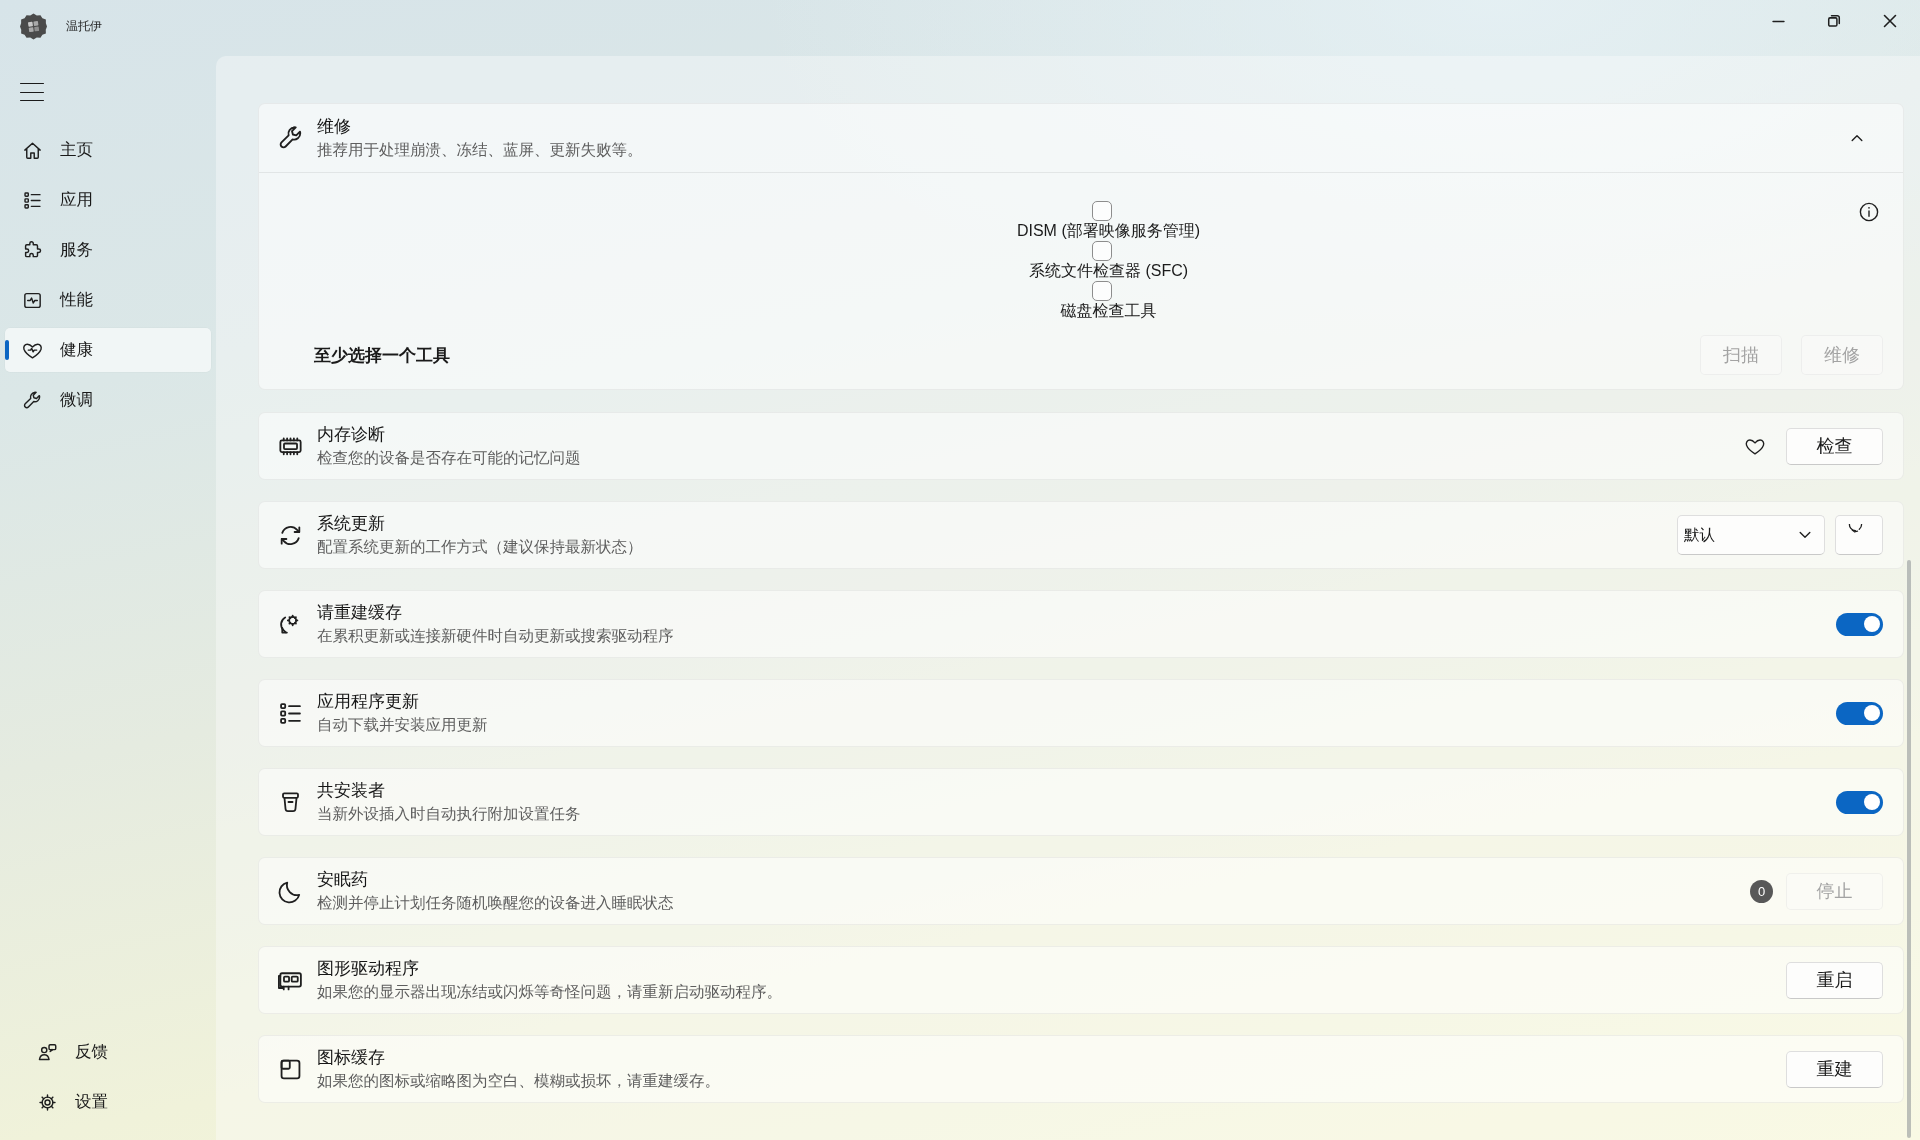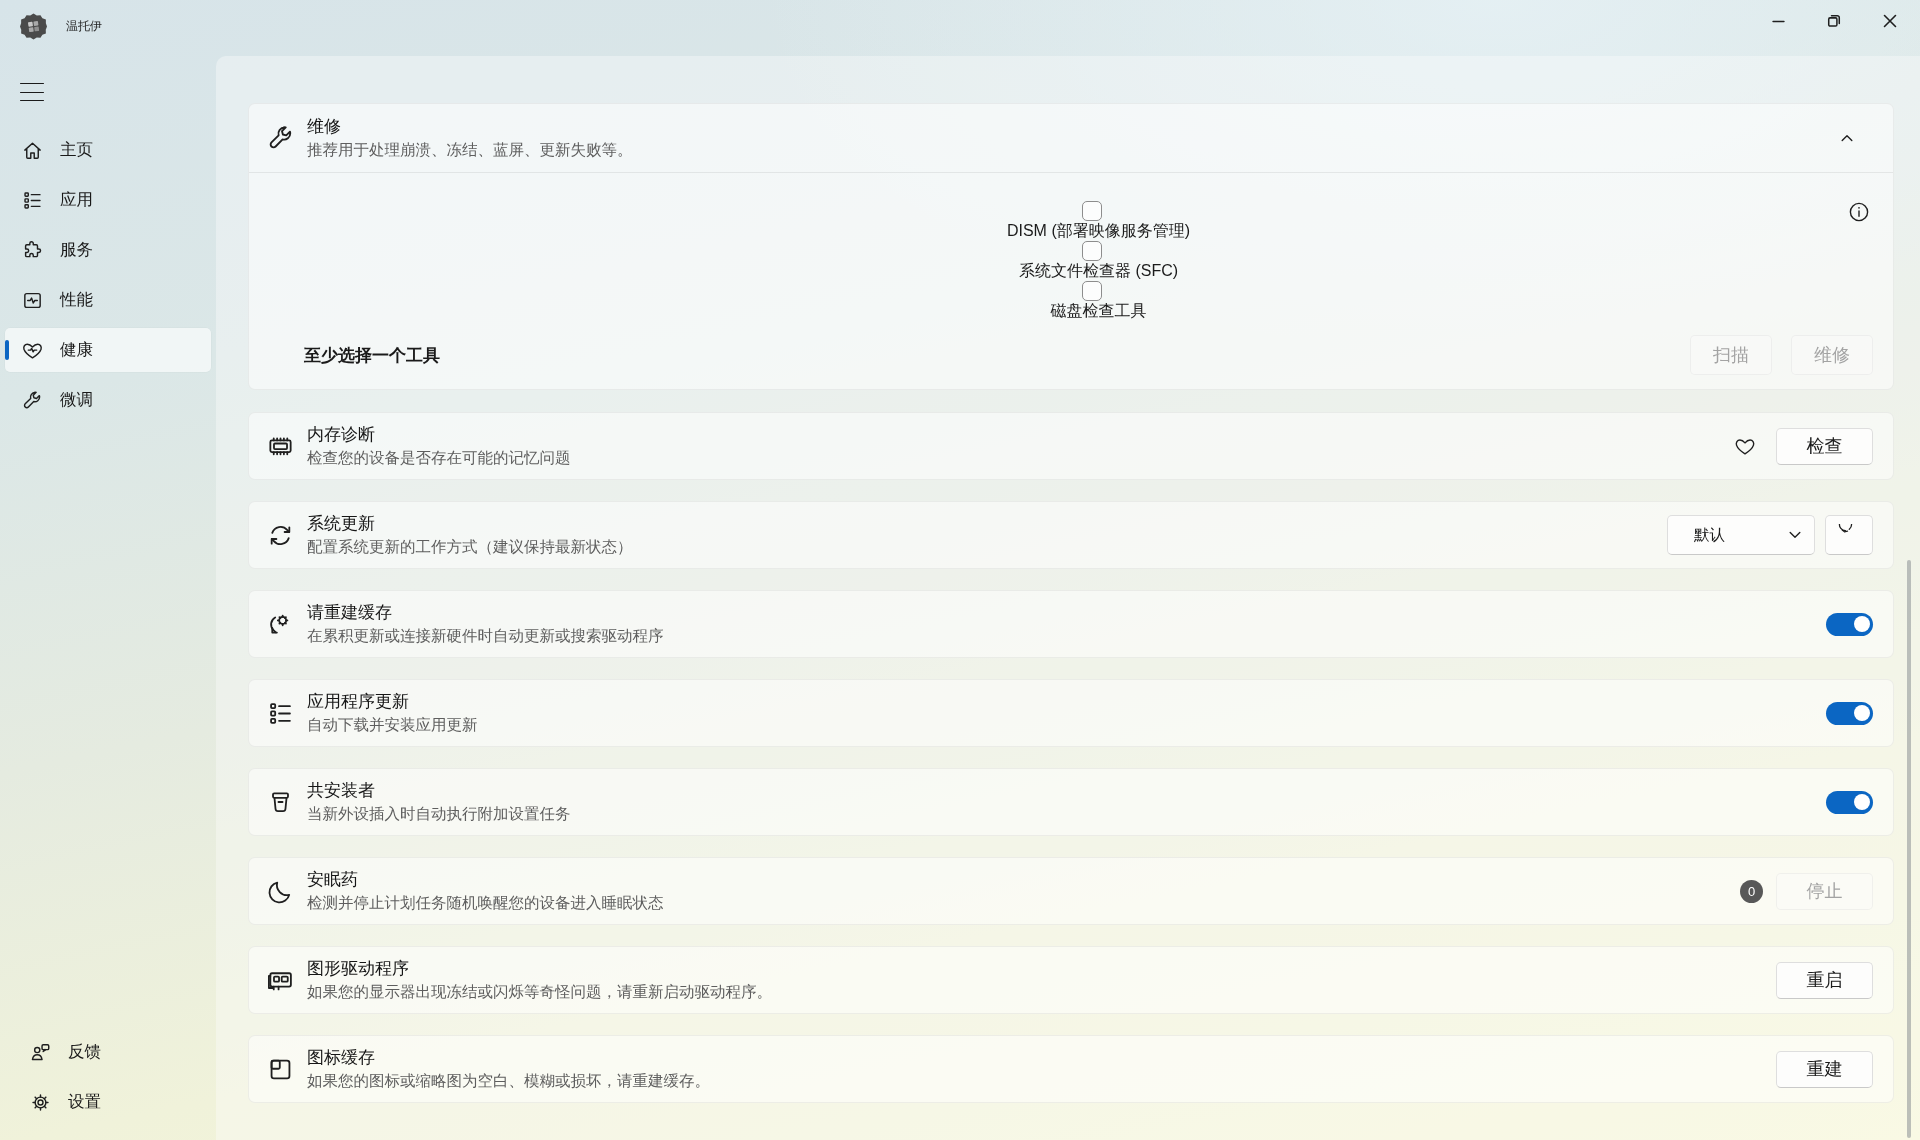--- a/index.html
+++ b/index.html
@@ -18,30 +18,30 @@
   .titlebar { position:absolute; top:0; left:0; right:0; height:56px; }
   .app-logo { position:absolute; left:20px; top:13px; width:27px; height:27px; }
   .app-title { position:absolute; left:66px; top:18px; font-size:12px; color:#1f1f1f; }
   .win-controls { position:absolute; right:2px; top:0; display:flex; }
   .win-btn { width:56px; height:42px; display:flex; align-items:center; justify-content:center; background:transparent; border:none; cursor:pointer; }
 
   
   .hamburger { position:absolute; left:18px; top:80px; width:28px; height:24px; display:flex; flex-direction:column; justify-content:space-between; padding:3px 2px; background:transparent; border:none; cursor:pointer; }
   .hamburger span { display:block; height:0; border-top:1.8px solid #1b1b1b; border-radius:2px; }
   .side-nav { position:absolute; left:5px; top:128px; width:206px; }
-  .side-nav-bottom { position:absolute; left:13px; bottom:10px; width:206px; }
+  .side-nav-bottom { position:absolute; left:20px; bottom:10px; width:206px; }
   .nav-item { position:relative; height:44px; margin-bottom:6px; border-radius:5px; display:flex; align-items:center; padding-left:16px; cursor:pointer; }
   .nav-item.selected { background:rgba(255,255,255,.62); box-shadow:0 0 0 .5px rgba(0,0,0,.03); }
   .nav-item .pill { position:absolute; left:0; top:12px; width:3.5px; height:20px; border-radius:2px; background:#0b66c3; }
   .nav-item .nav-ic { width:23px; height:23px; margin-right:16px; }
   .nav-item .nav-label { font-size:16.5px; color:#191919; }
 
   
   .panel { position:absolute; left:216px; top:56px; right:0; bottom:0; background:rgba(252,253,252,.38); border-top-left-radius:10px; }
-  .content { position:absolute; left:248px; top:103px; width:1646px; }
+  .content { position:absolute; left:258px; top:103px; width:1646px; }
 
   .card { background:rgba(255,255,255,.52); border:1px solid rgba(0,0,0,.055); border-radius:7px; }
   .card-repair { height:287px; margin-bottom:22px; position:relative; }
   .rep-header { height:69px; display:flex; align-items:center; padding:0 36px 0 17px; border-bottom:1px solid rgba(0,0,0,.07); }
   .h-icon { width:30px; height:30px; flex:0 0 auto; }
   .h-text { margin-left:11px; }
   .c-title { font-size:17px; color:#161616; line-height:1.25; }
   .c-sub { font-size:15.5px; color:#5e5e5e; line-height:1.3; margin-top:3px; }
   .rep-chevron { margin-left:auto; background:transparent; border:none; cursor:pointer; padding:4px; }
   .rep-body { position:relative; padding:28px 0 0 55px; }
@@ -59,21 +59,21 @@
   .btn-disabled { background:rgba(250,250,250,.45); border:1px solid rgba(0,0,0,.045); color:#a3a3a3; cursor:default; }
 
   .card-row { height:68px; margin-bottom:21px; display:flex; align-items:center; padding:0 20px 0 17px; }
   .r-icon { width:29px; height:29px; flex:0 0 auto; }
   .r-text { margin-left:12px; }
   .right { margin-left:auto; display:flex; align-items:center; }
 
   .toggle { width:47px; height:23px; border-radius:12px; background:#0b66c3; position:relative; border:none; cursor:pointer; }
   .toggle::after { content:""; position:absolute; right:3.5px; top:3.5px; width:16px; height:16px; border-radius:50%; background:#ffffff; }
 
-  .dropdown { width:148px; height:40px; background:rgba(253,253,253,.9); border:1px solid #dedede; border-bottom-color:#c9c9c9; border-radius:5px; display:flex; align-items:center; padding:0 13px 0 26px; cursor:pointer; font-family:inherit; font-size:15.5px; color:#1b1b1b; }
+  .dropdown { width:148px; height:40px; background:rgba(253,253,253,.9); border:1px solid #dedede; border-bottom-color:#c9c9c9; border-radius:5px; display:flex; align-items:center; padding:0 13px 0 6px; cursor:pointer; font-family:inherit; font-size:15.5px; color:#1b1b1b; }
   .dropdown .dd-label { flex:1; text-align:left; }
   .icon-btn { width:48px; height:40px; margin-left:10px; background:rgba(253,253,253,.9); border:1px solid #dedede; border-bottom-color:#c9c9c9; border-radius:5px; display:flex; align-items:center; justify-content:center; cursor:pointer; }
   .heart-btn { background:transparent; border:none; margin-right:16px; cursor:pointer; width:28px; height:26px; }
   .badge { width:23px; height:23px; border-radius:50%; background:#585858; color:#ffffff; font-size:13px; display:flex; align-items:center; justify-content:center; margin-right:13px; }
 
   .scrollbar { position:absolute; right:9px; top:560px; width:4px; height:578px; background:#8b9093; opacity:.55; border-radius:2px; cursor:pointer; }
 
   .st { fill:none; stroke:#1f1f1f; stroke-width:1.5; stroke-linecap:round; stroke-linejoin:round; }
   .st2 { fill:none; stroke:#1f1f1f; stroke-width:1.4; stroke-linecap:round; stroke-linejoin:round; }
 </style>

